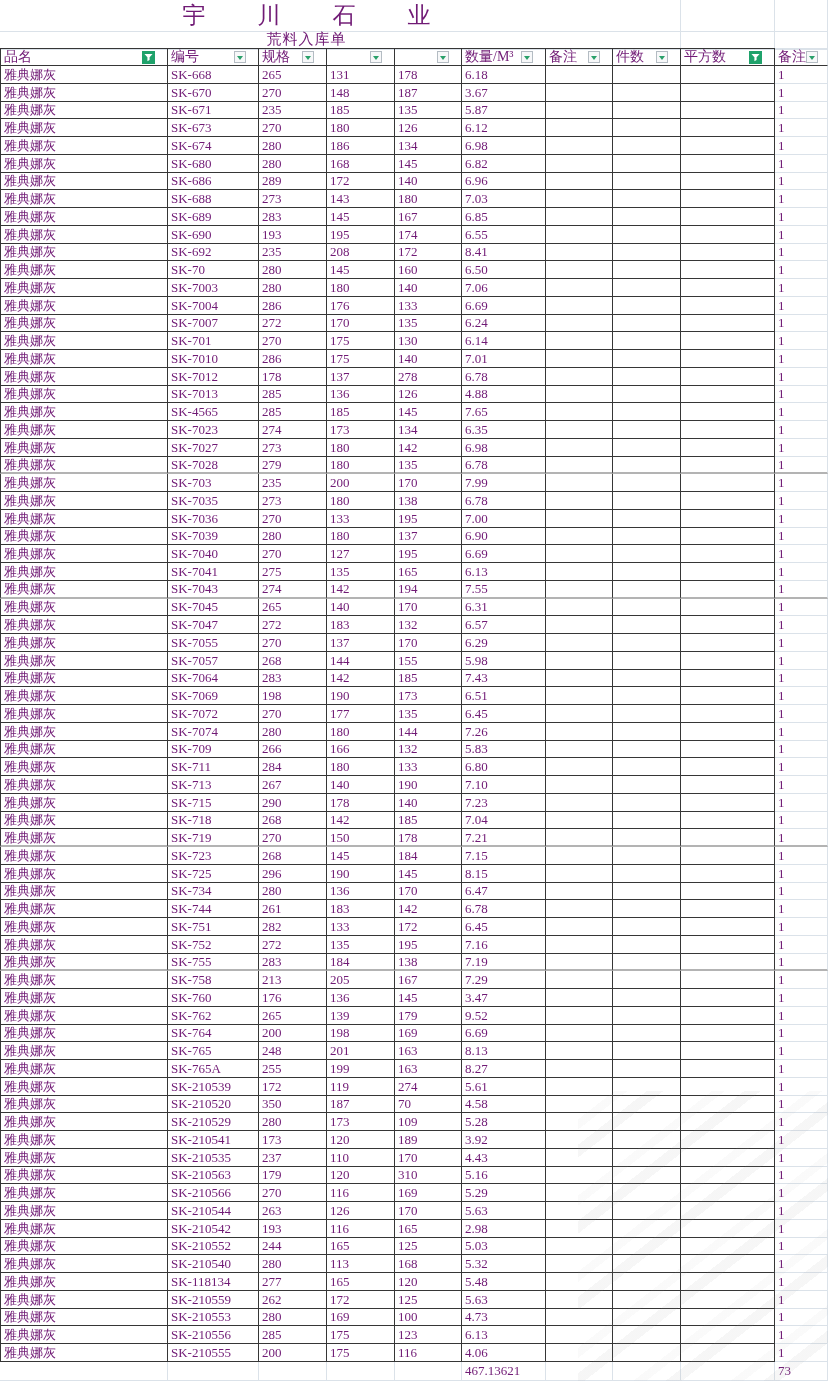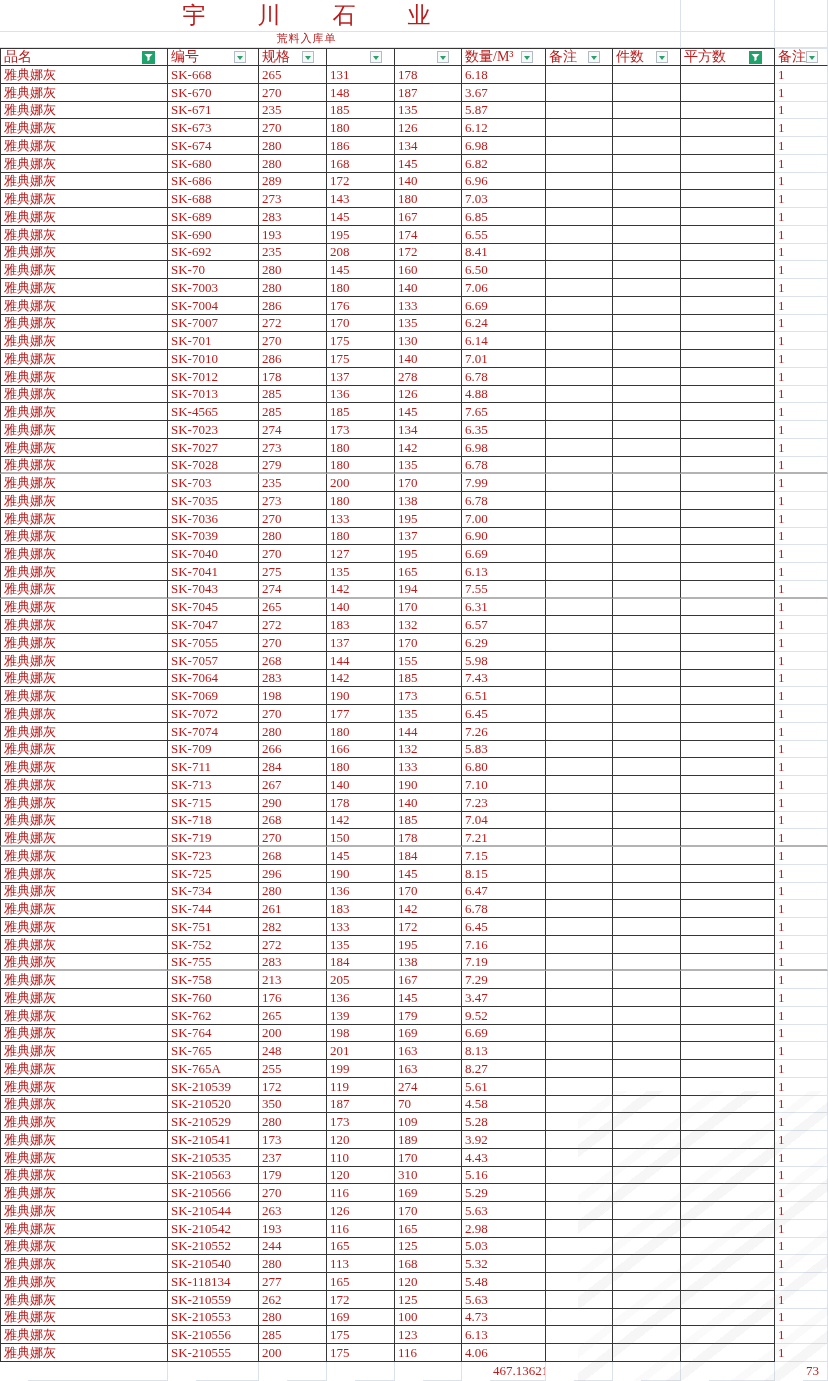--- a/index.html
+++ b/index.html
@@ -1,18 +1,18 @@
 <!DOCTYPE html>
 <html><head>
 <meta charset="utf-8">
 <style>
   html,body{margin:0;padding:0;background:#fff;}
   .sheet{
     position:relative;width:828px;height:1381px;background:#ffffff;
-    font-family:"Liberation Serif","DejaVu Serif",serif;color:#b91c1c;overflow:hidden;
+    font-family:"Liberation Serif","DejaVu Serif",serif;color:#701a75;overflow:hidden;
   }
   .row{display:grid;grid-template-columns:168px 91px 68px 68px 67px 84px 67px 68px 94px 53px;}
   .trow,.srow{grid-template-columns:613px 68px 94px 53px;}
   .trow{height:30px}
   .srow{height:18px}
   .hrow{height:18px}
   .drow{height:17.75px}
   .totrow{height:19px}
   .c{
     box-sizing:border-box;border-right:1px solid #363636;border-bottom:1px solid #363636;
@@ -21,22 +21,22 @@
   }
   .hrow .c:first-child,.drow .c:first-child{border-left:1px solid #363636;}
   .hc{border-top:1px solid #363636;font-size:14px;justify-content:space-between;padding-right:12px;}
   .lc{border-right:1px solid #dbe2e9 !important;border-bottom:1px solid #dbe2e9 !important;}
   .hc.lc{border-top:1px solid #dbe2e9;border-bottom:1px solid #363636 !important;}
   .pgbrk .c{border-bottom:2px solid #b3b3b3;}
   .pgbrk .c.lc{border-bottom:2px solid #b3b3b3 !important;}
   .tcell{box-sizing:border-box;border-right:1px solid #dbe2e9;border-bottom:1px solid #dbe2e9;}
   .tmerge{box-sizing:border-box;border-bottom:1px solid #dbe2e9;display:flex;align-items:center;justify-content:center;}
   .title-text{font-size:23px;letter-spacing:52px;padding-left:52px;white-space:nowrap;}
-  .subtitle-text{font-size:11px;letter-spacing:1px;}
-  .totrow .c{border-right:1px solid #dbe2e9;border-bottom:1px solid #dbe2e9;border-left:none;margin-left:28px;}
+  .subtitle-text{font-size:15px;letter-spacing:1px;}
+  .totrow .c{border-right:1px solid #dbe2e9;border-bottom:1px solid #dbe2e9;border-left:none;}
   .funnel-btn{width:13px;height:13px;background:#1fa26b;display:flex;align-items:center;justify-content:center;flex:none;cursor:pointer;}
   .drop-btn{width:12px;height:12px;box-sizing:border-box;background:#f7f8f9;border:1px solid #b4bcc3;display:flex;align-items:center;justify-content:center;flex:none;cursor:pointer;}
   .tri{width:0;height:0;border:3px solid transparent;border-top:4px solid #2aa06a;margin-top:4px;}
   .watermark{
     position:absolute;right:0;bottom:0;width:250px;height:290px;pointer-events:none;
     background:repeating-linear-gradient(-38deg,transparent 0 30px,rgba(150,150,150,0.10) 30px 40px,transparent 40px 52px,rgba(170,170,170,0.07) 52px 60px);
     opacity:.8;
   }
 </style>
 </head>

